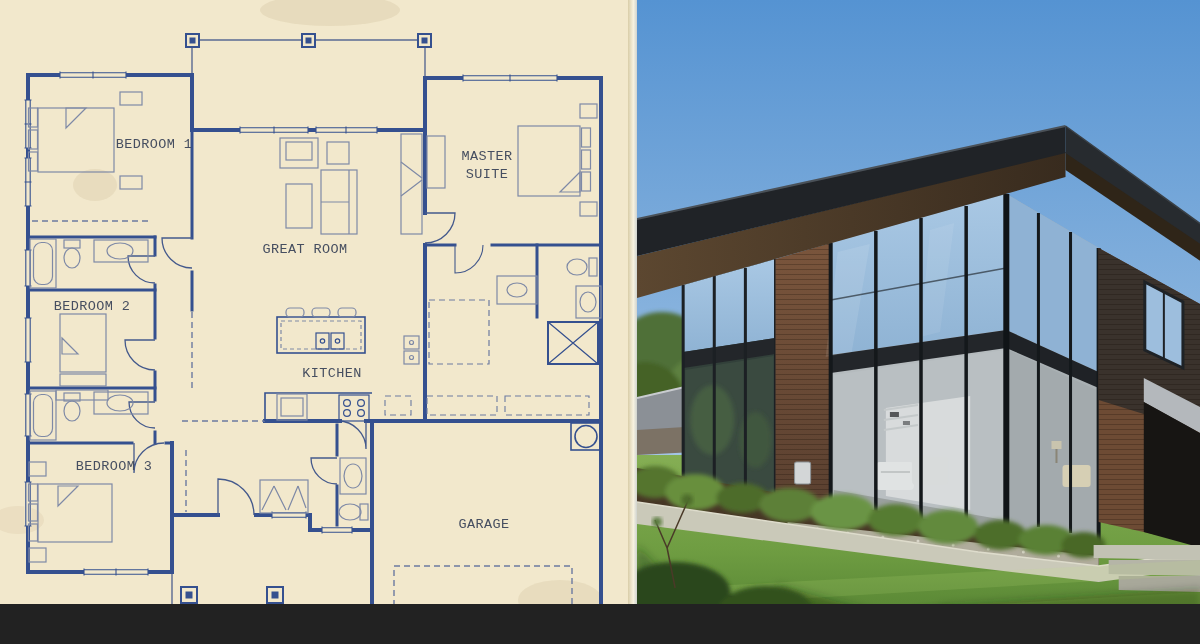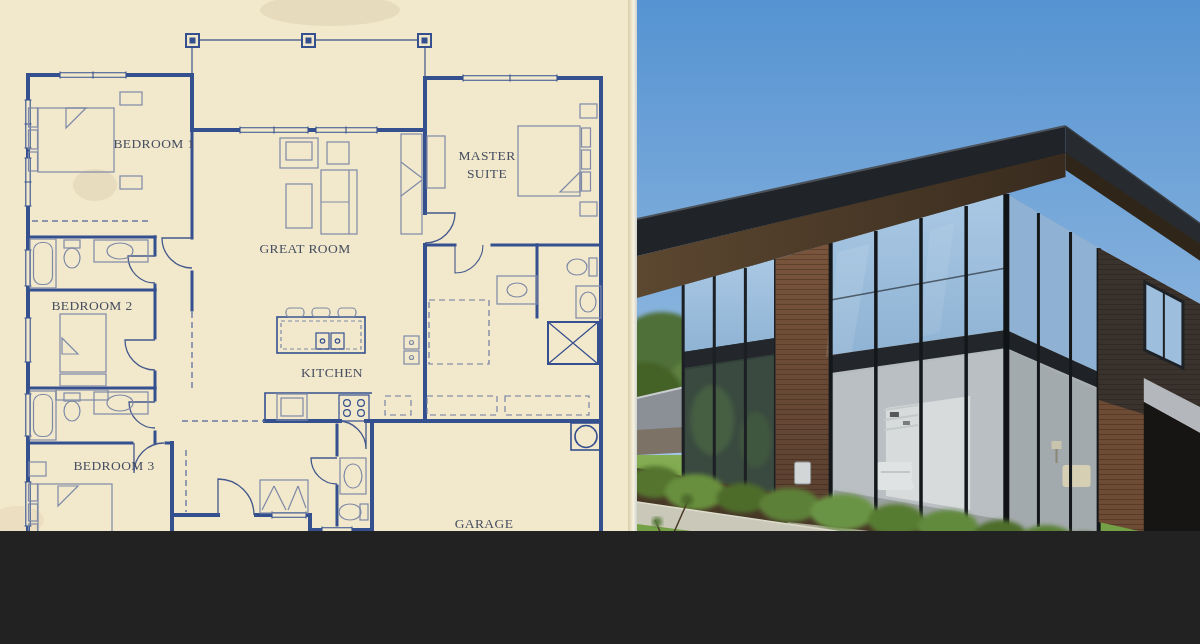--- a/index.html
+++ b/index.html
@@ -1,17 +1,17 @@
 <!DOCTYPE html>
 <html><head>
 <meta charset="utf-8">
 <style>
   html,body{margin:0;padding:0;background:#222;}
-  .stage{position:relative;width:1200px;height:531px;overflow:hidden;
-         font-family:Liberation Serif, serif;}
+  .stage{position:relative;width:1200px;height:604px;overflow:hidden;
+         font-family:Liberation Mono, monospace;}
   .left-panel{position:absolute;left:0;top:0;width:635px;height:644px;background:#f2e8cc;
               box-shadow:inset -16px 0 22px -10px rgba(125,100,55,.45),
                          inset 10px 0 16px -10px rgba(125,100,55,.28),
                          inset 0 12px 16px -10px rgba(125,100,55,.25),
                          inset 0 -12px 16px -10px rgba(125,100,55,.3);}
   .divider{position:absolute;left:628px;top:0;width:9px;height:644px;
            background:linear-gradient(90deg,#d9cda8,#f7f2e0 60%,#cfd3cf);}
   .right-panel{position:absolute;left:637px;top:0;width:563px;height:644px;}
   svg{display:block;}
   .room-label{fill:#464e60;font-size:13.5px;letter-spacing:.4px;}

